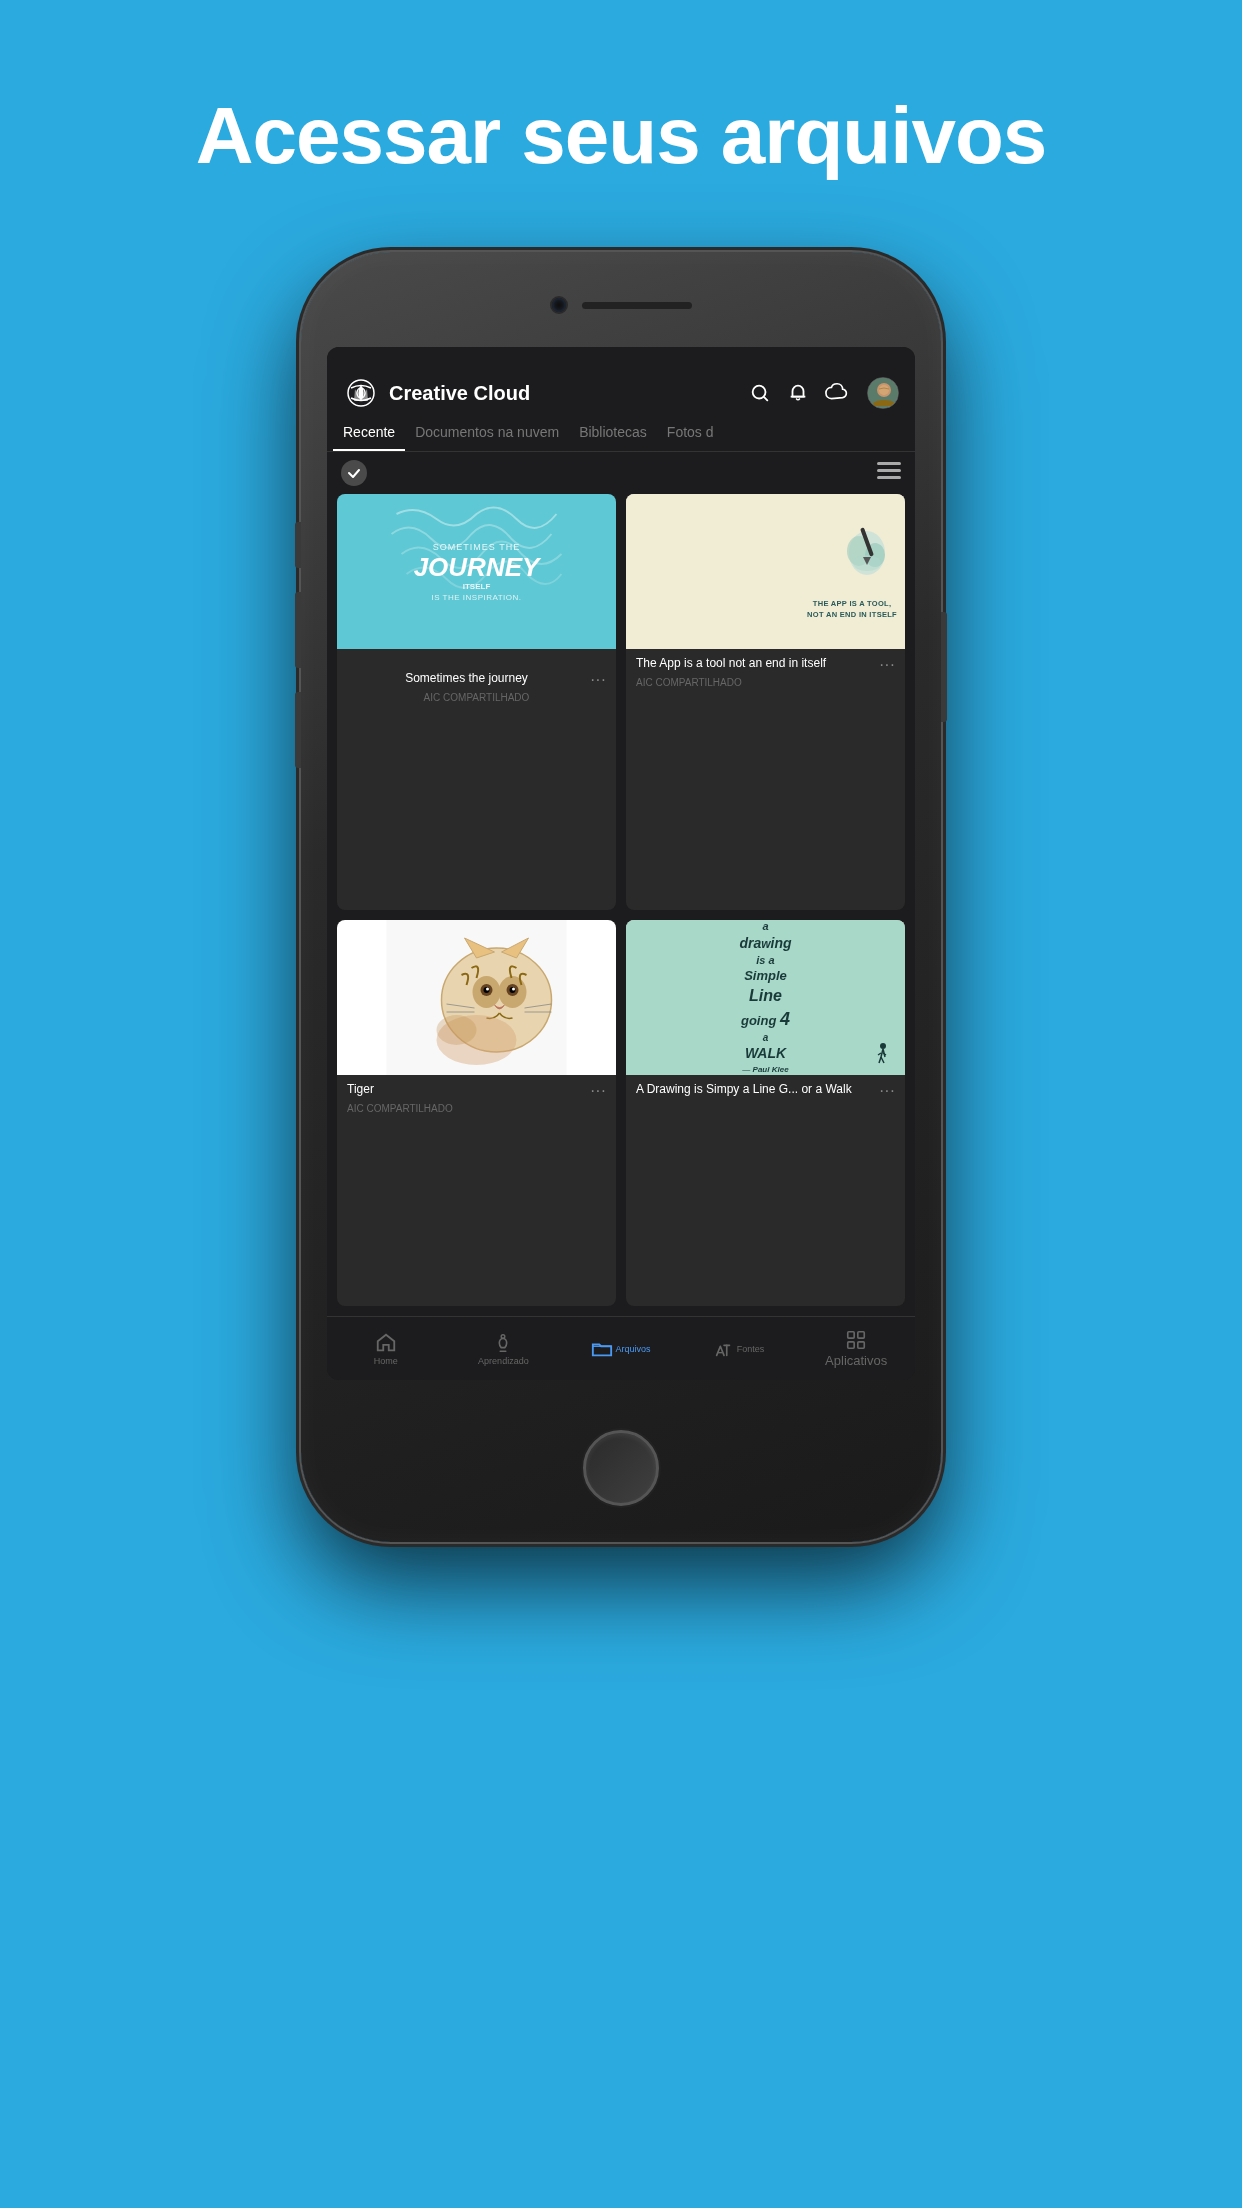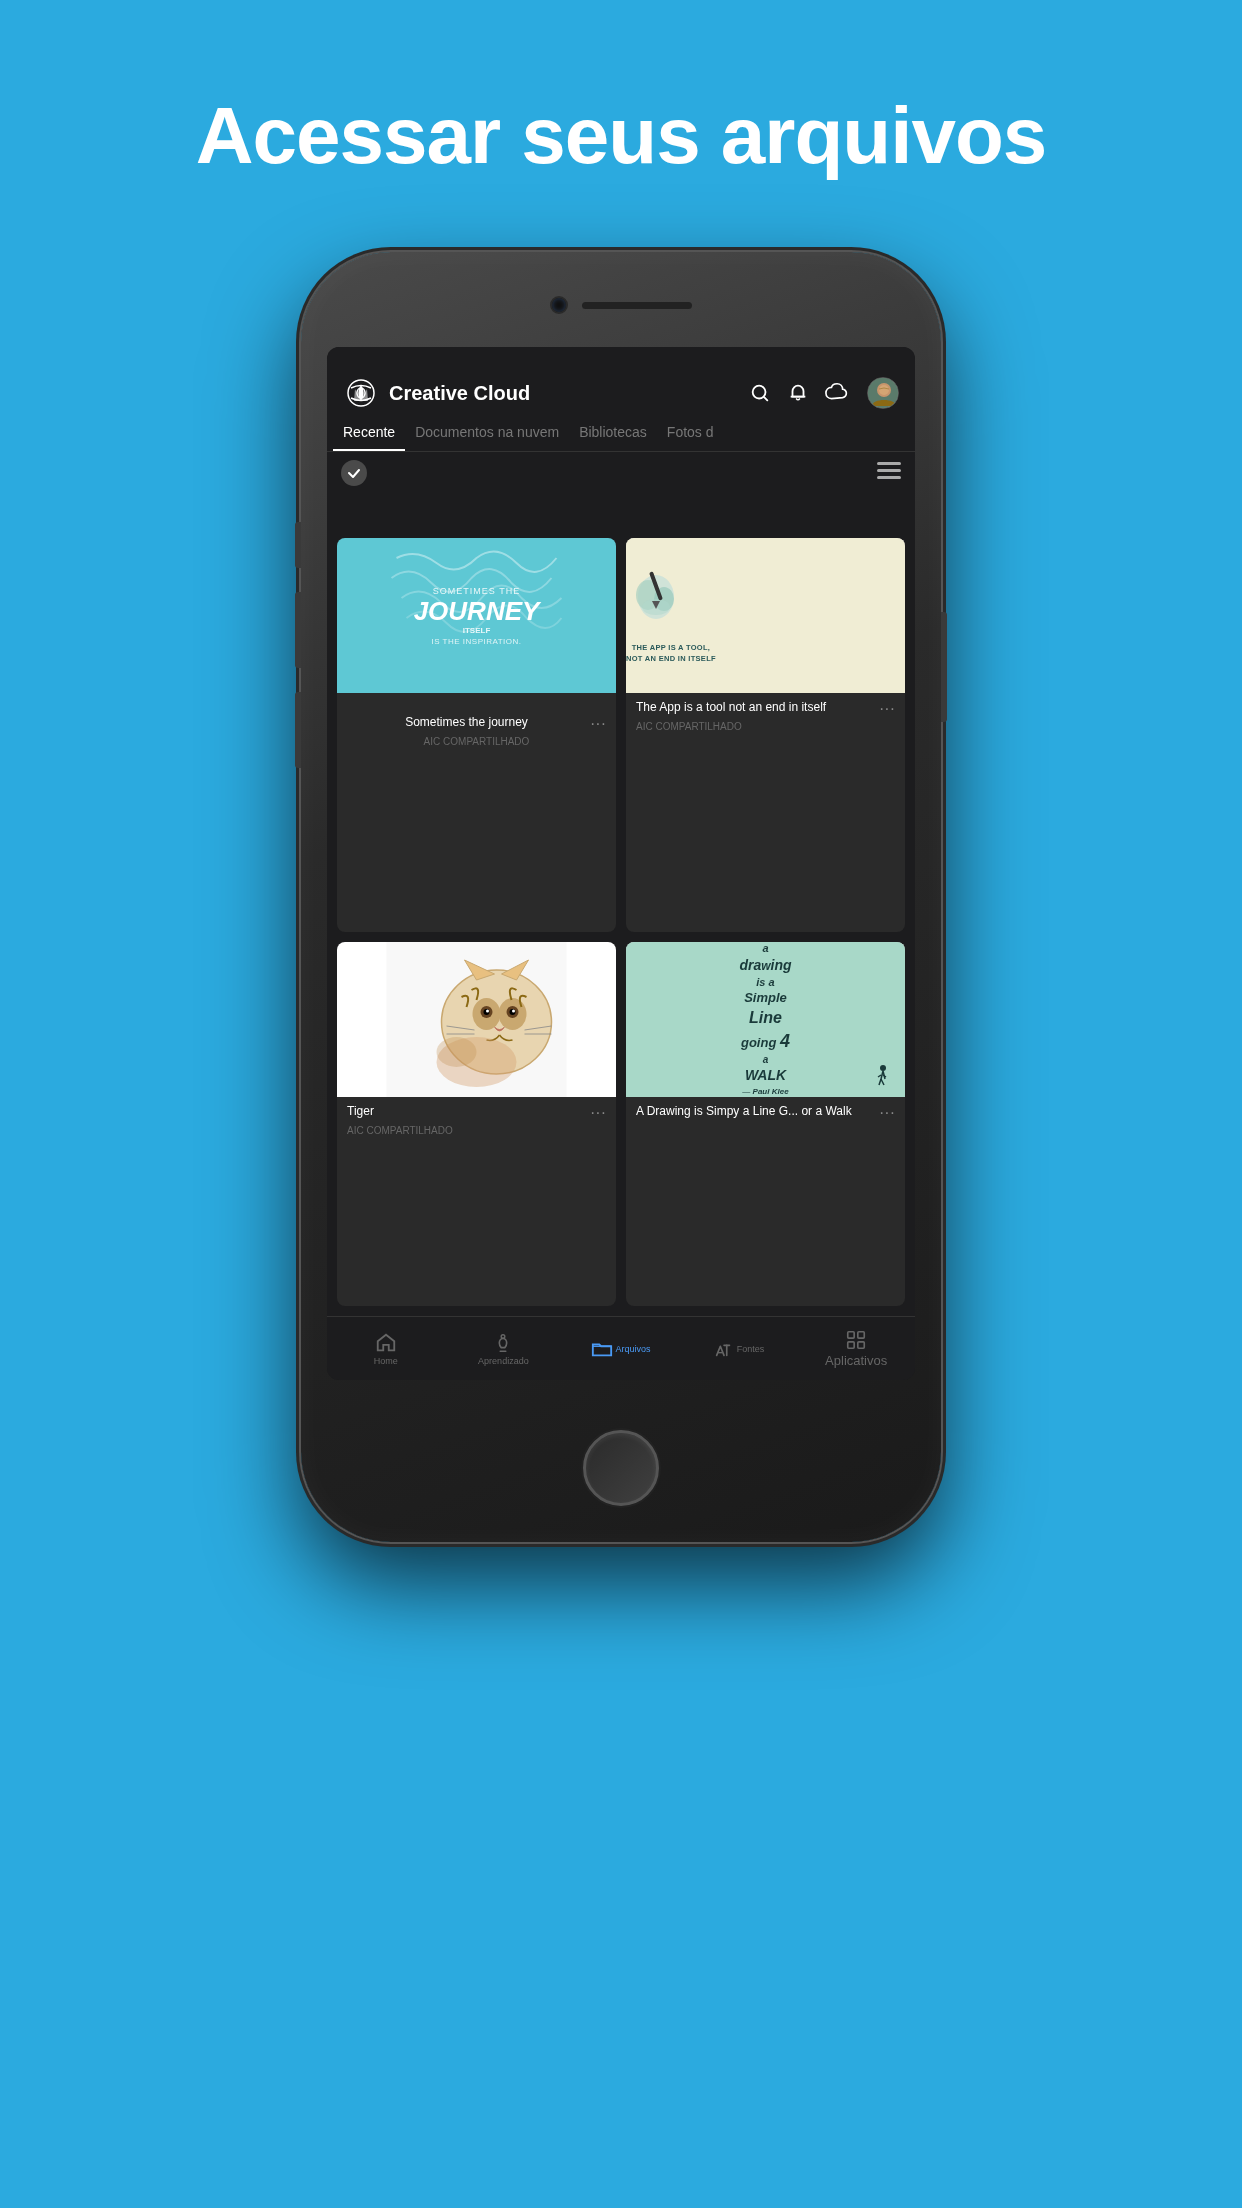--- a/index.html
+++ b/index.html
@@ -116,21 +116,21 @@
           </div>
           <div>
             <svg width="24" height="20" viewBox="0 0 24 20" fill="none">
               <rect x="0" y="1" width="24" height="3" rx="1.5" fill="#aaa"></rect>
               <rect x="0" y="8" width="24" height="3" rx="1.5" fill="#aaa"></rect>
               <rect x="0" y="15" width="24" height="3" rx="1.5" fill="#aaa"></rect>
             </svg>
           </div>
         </div>
 
-        <div style="display:grid;grid-template-columns:1fr 1fr;gap:10px;padding:0 10px 10px;flex:1;overflow:hidden;margin-top:44px;">
+        <div style="display:grid;grid-template-columns:1fr 1fr;gap:10px;padding:0 10px 10px;flex:1;overflow:hidden;">
 
           <div style="background:#2a2a2a;border-radius:8px;overflow:hidden;">
             <div style="height:155px;background:#5ec8d4;position:relative;overflow:hidden;">
 
               <svg width="100%" height="100%" viewBox="0 0 180 155" style="position:absolute;top:0;left:0;">
                 <path d="M10 20 Q30 10 50 25 Q70 40 90 20 Q110 5 130 25 Q150 45 170 20" stroke="rgba(255,255,255,0.4)" stroke-width="2" fill="none"></path>
                 <path d="M5 40 Q25 25 45 45 Q65 65 85 40 Q105 20 125 45 Q145 65 165 40" stroke="rgba(255,255,255,0.3)" stroke-width="2" fill="none"></path>
                 <path d="M15 60 Q35 45 55 65 Q75 85 95 60 Q115 35 135 60 Q155 80 175 60" stroke="rgba(255,255,255,0.25)" stroke-width="2" fill="none"></path>
                 <path d="M20 80 Q40 65 60 85 Q80 105 100 80 Q120 55 140 80 Q160 100 175 80" stroke="rgba(255,255,255,0.2)" stroke-width="2" fill="none"></path>
               </svg>
@@ -151,21 +151,21 @@
           </div>
 
           <div style="background:#2a2a2a;border-radius:8px;overflow:hidden;">
             <div style="height:155px;position:relative;overflow:hidden;">
 
               <div style="width:100%;height:100%;background-color:#999;
                            background-image:linear-gradient(45deg,#bbb 25%,transparent 25%),linear-gradient(-45deg,#bbb 25%,transparent 25%),linear-gradient(45deg,transparent 75%,#bbb 75%),linear-gradient(-45deg,transparent 75%,#bbb 75%);
                            background-size:10px 10px;background-position:0 0,0 5px,5px -5px,-5px 0px;">
               </div>
 
-              <div style="position:absolute;top:0;left:0;right:0;bottom:0;background:#f0edd4;display:flex;flex-direction:column;align-items:flex-start;justify-content:center;">
+              <div style="position:absolute;top:0;left:0;right:0;bottom:0;background:#f0edd4;display:flex;flex-direction:column;align-items:flex-end;justify-content:center;padding:8px;">
 
                 <svg width="60" height="70" viewBox="0 0 60 70" style="margin-bottom:6px;">
                   <ellipse cx="30" cy="30" rx="18" ry="22" fill="#c8e0d8" opacity="0.8"></ellipse>
                   <ellipse cx="22" cy="28" rx="12" ry="15" fill="#a8d0c0" opacity="0.7"></ellipse>
                   <ellipse cx="38" cy="32" rx="10" ry="12" fill="#90c4b8" opacity="0.6"></ellipse>
                   <ellipse cx="30" cy="40" rx="14" ry="8" fill="#b0d8cc" opacity="0.5"></ellipse>
 
                   <rect x="28" y="4" width="4" height="30" rx="2" fill="#333" transform="rotate(-20 30 19)"></rect>
                   <polygon points="26,34 34,34 30,42" fill="#555"></polygon>
                 </svg>

